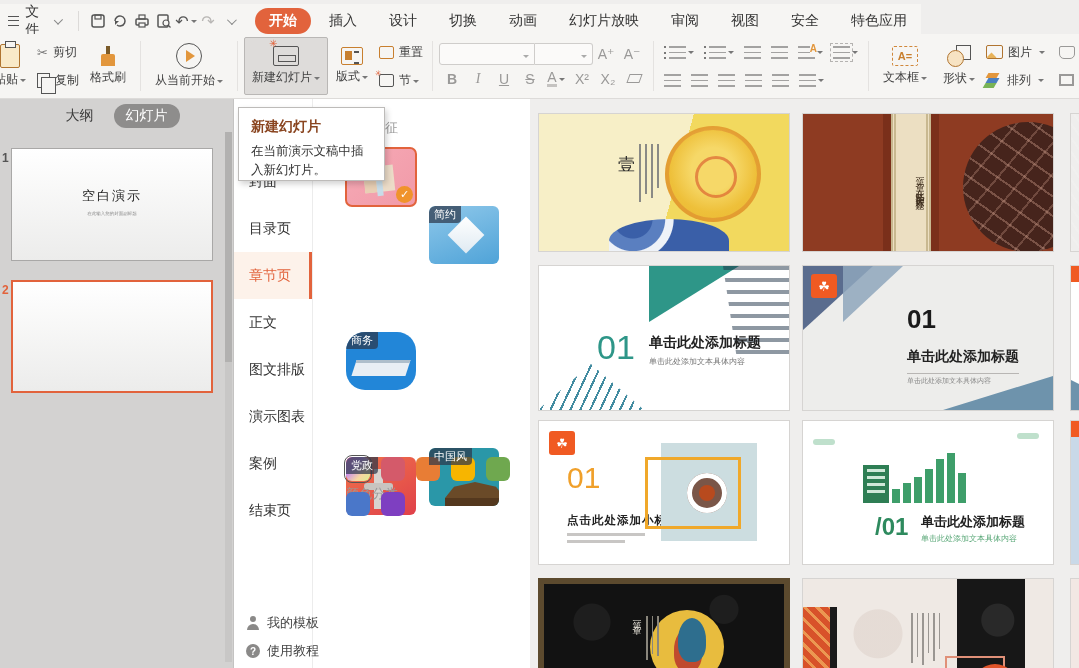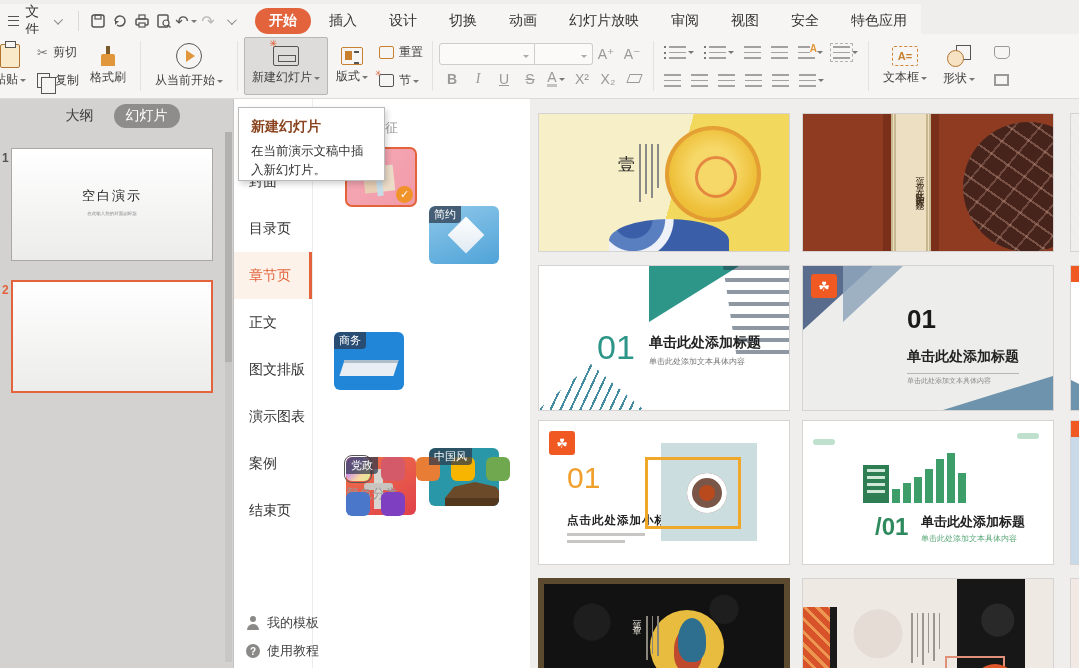--- a/index.html
+++ b/index.html
@@ -422,20 +422,32 @@
   <div class="rdiv"></div>
   <div class="rgroup">
     <div class="rbig">
       <span class="i-textbox">A=</span>
       <span class="lbl"><span>文本框</span><span class="car"></span></span>
     </div>
     <div class="rbig">
       <span class="i-shape"></span>
       <span class="lbl"><span>形状</span><span class="car"></span></span>
     </div>
+    <div class="rcol">
+      <div class="rsmall">
+        <span class="i-pic"></span>
+        <span class="lbl">图片</span>
+          <span class="car sm"></span>
+      </div>
+      <div class="rsmall">
+        <span class="i-arrange"></span>
+        <span class="lbl">排列</span>
+          <span class="car sm"></span>
+      </div>
+    </div>
     <div class="rcol" style="margin-left:8px;">
       <div class="rsmall">
         <span class="i-fill"></span>
 
       </div>
       <div class="rsmall">
         <span class="i-outline"></span>
 
       </div>
     </div>
@@ -480,21 +492,21 @@
   </div>
 
   <div class="styhead">风格特征</div>
 
   <div class="tile seld art-gift" style="left:112px;top:49px;">
     <span class="chk">✓</span>
   </div>
   <div class="tile art-jianyue" style="left:195px;top:49px;">
     <span class="tl">简约</span>
   </div>
-  <div class="tile art-shangwu" style="left:100px;top:117px;">
+  <div class="tile art-shangwu" style="left:112px;top:117px;border-radius:19px;">
     <span class="tl">商务</span>
   </div>
   <div class="tile art-dang" style="left:112px;top:184px;">
     <span class="tl">党政</span>
   </div>
   <div class="tile art-china" style="left:195px;top:117px;">
     <span class="tl">中国风</span>
   </div>
 
   <div class="colhead">颜色分类</div>

